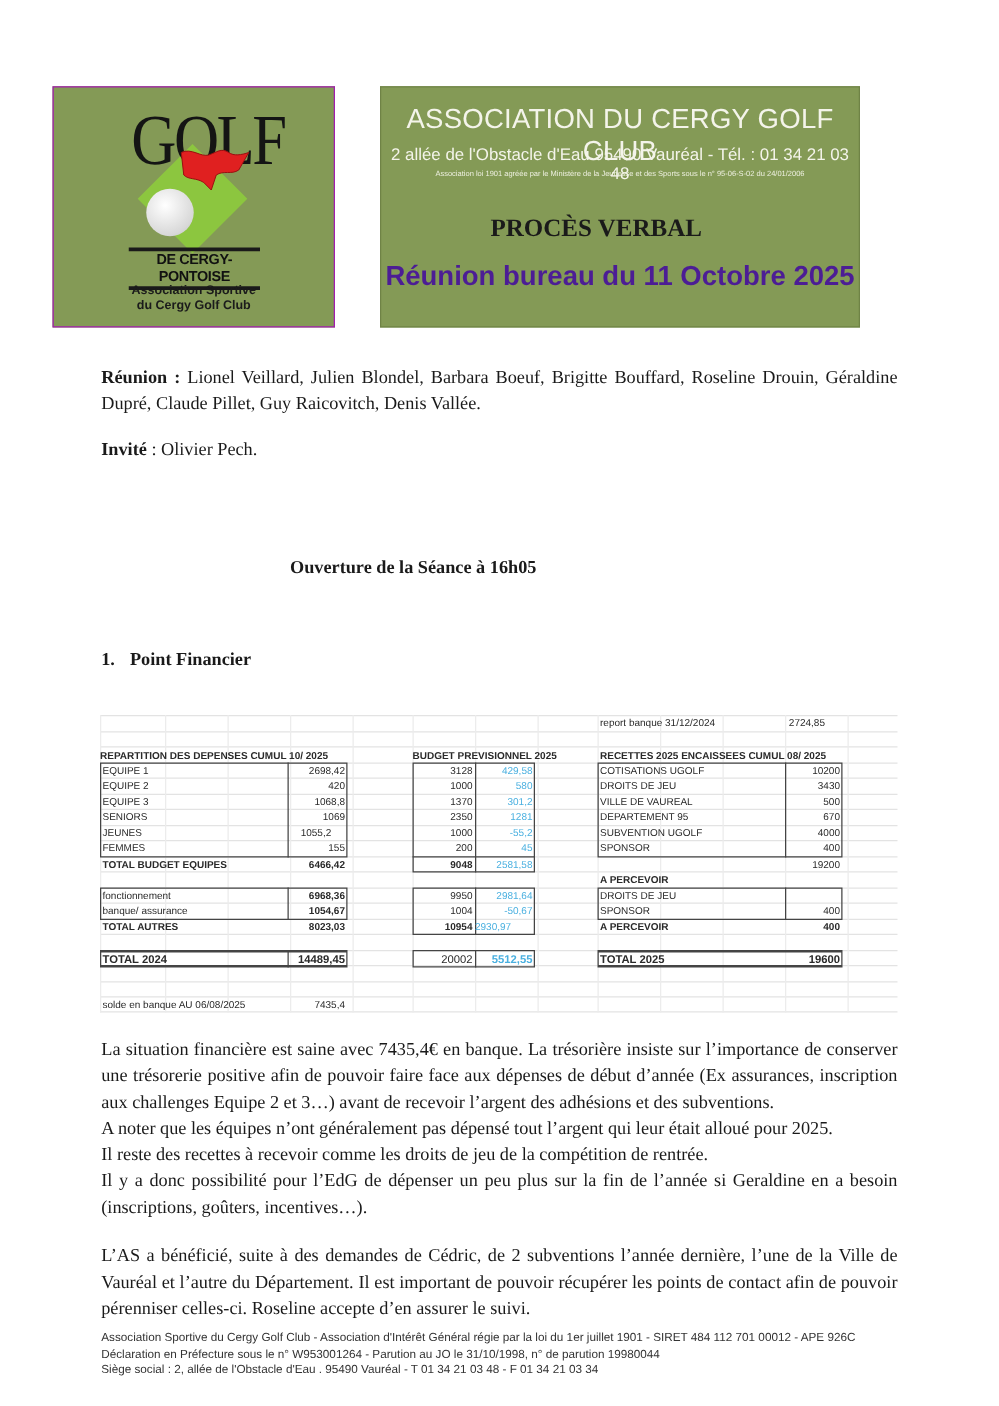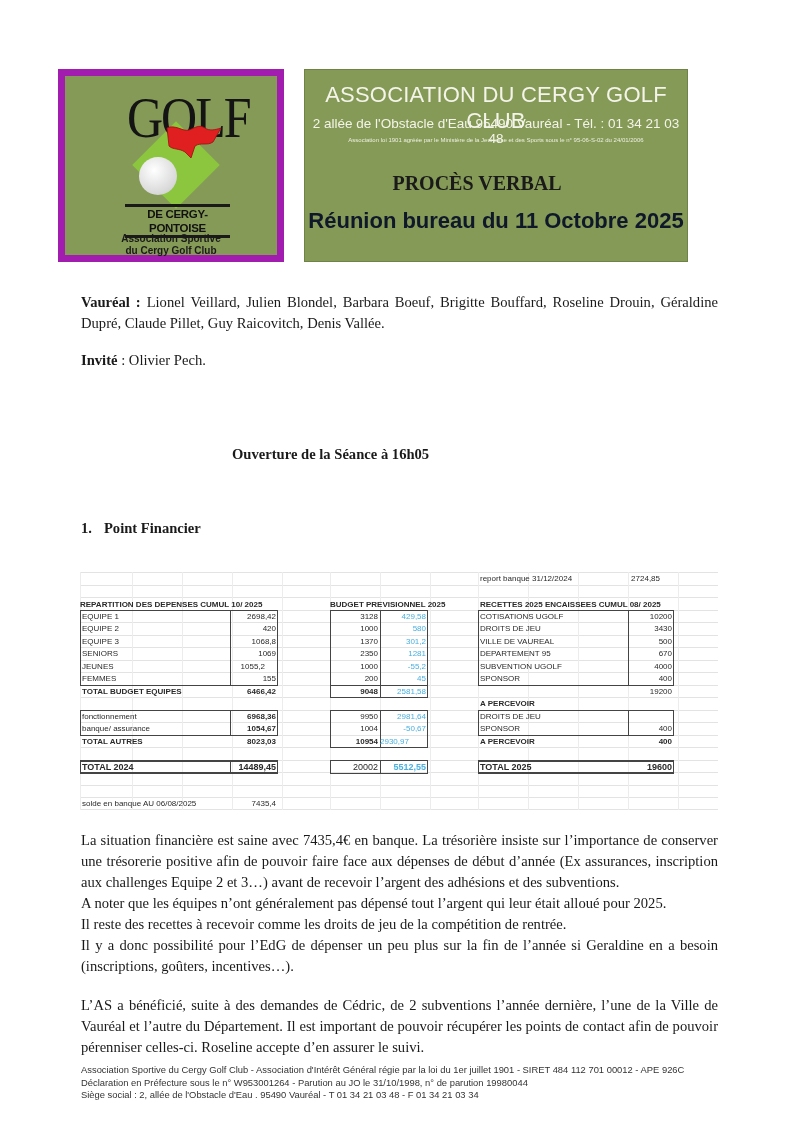--- a/index.html
+++ b/index.html
@@ -1,33 +1,33 @@
 <!DOCTYPE html>
 <html><head>
 <meta charset="utf-8">
 <style>
   * { box-sizing: border-box; margin: 0; padding: 0; }
   html, body { width: 799px; height: 1125px; background: #ffffff; overflow: hidden; }
   body { position: relative; font-family: "Liberation Serif", serif; color: #1a1a1a; }
 
-  .logo-box { position: absolute; left: 58px; top: 69px; width: 226px; height: 193px; background: #849a56; border: 7px solid #a21caf; }
+  .logo-box { position: absolute; left: 42px; top: 69px; width: 226px; height: 193px; background: #849a56; border: 1px solid #a21caf; }
   .logo-golf { position: absolute; left: 62px; top: 8px; font-family: "Liberation Serif", serif; font-size: 50px; letter-spacing: -2px; color: #141414; transform: scaleY(1.15); transform-origin: top left; }
   .logo-diamond { position: absolute; left: 80px; top: 58px; width: 62px; height: 62px; background: #8cc63f; transform: rotate(45deg); }
   .logo-ball { position: absolute; left: 74px; top: 81px; width: 38px; height: 38px; border-radius: 50%; background: radial-gradient(circle at 40% 35%, #ffffff, #d8d8d8 70%, #bdbdbd); }
   .logo-flag { position: absolute; left: 100px; top: 46px; width: 0; height: 0; }
   .logo-flag svg { position: absolute; left: 0; top: 0; }
   .logo-sub { position: absolute; left: 60px; top: 128px; width: 105px; border-top: 3px solid #1a1a1a; border-bottom: 3px solid #1a1a1a; font-family: "Liberation Sans", sans-serif; font-size: 11.5px; font-weight: bold; text-align: center; color: #111; letter-spacing: -0.3px; line-height: 14px; }
   .logo-tag { position: absolute; left: 0; width: 100%; top: 157px; text-align: center; font-family: "Liberation Sans", sans-serif; font-size: 10px; font-weight: bold; line-height: 12px; color: #1b1b1b; }
 
   .banner { position: absolute; left: 304px; top: 69px; width: 384px; height: 193px; background: #849a56; border: 1px solid #6f8346; }
   .banner-title { position: absolute; left: 0; width: 100%; top: 12px; text-align: center; font-family: "Liberation Sans", sans-serif; font-size: 22px; color: #f4f4ea; letter-spacing: 0.2px; }
   .banner-addr { position: absolute; left: 0; width: 100%; top: 46px; text-align: center; font-family: "Liberation Sans", sans-serif; font-size: 13.5px; color: #f4f4ea; }
   .banner-legal { position: absolute; left: 0; width: 100%; top: 67px; text-align: center; font-family: "Liberation Sans", sans-serif; font-size: 6px; color: #eef0e0; }
   .banner-pv { position: absolute; left: 0; width: 100%; top: 102px; text-align: center; font-family: "Liberation Serif", serif; font-weight: bold; font-size: 20px; color: #1a1a1a; padding-right: 70px; padding-left: 32px; }
-  .banner-date { position: absolute; left: 0; width: 100%; top: 138px; text-align: center; font-family: "Liberation Sans", sans-serif; font-weight: bold; font-size: 22px; color: #0f172a; }
+  .banner-date { position: absolute; left: 0; width: 100%; top: 138px; text-align: center; font-family: "Liberation Sans", sans-serif; font-weight: bold; font-size: 22px; color: #4c1d95; }
 
   .para { position: absolute; left: 81px; width: 637px; font-size: 14.6px; line-height: 21px; text-align: justify; }
   .para b { font-weight: bold; }
   .center-title { position: absolute; left: 232px; top: 446px; font-size: 14.6px; font-weight: bold; }
   .section-title { position: absolute; left: 81px; top: 520px; font-size: 14.6px; font-weight: bold; }
 
   
   .sheet { position: absolute; left: 80px; top: 572px; width: 638px; height: 238px; font-family: "Liberation Sans", sans-serif; font-size: 8px; color: #2a2a2a; }
   .grid-h { position: absolute; left: 0; width: 638px; height: 1px; background: #e3e3e3; }
   .grid-v { position: absolute; top: 0; height: 238px; width: 1px; background: #ececec; }
@@ -62,21 +62,21 @@
 
 <div class="banner">
   <div class="banner-title">ASSOCIATION DU CERGY GOLF CLUB</div>
   <div class="banner-addr">2 allée de l'Obstacle d'Eau 95490 Vauréal - Tél. : 01 34 21 03 48</div>
   <div class="banner-legal">Association loi 1901 agréée par le Ministère de la Jeunesse et des Sports sous le n° 95-06-S-02 du 24/01/2006</div>
   <div class="banner-pv">PROCÈS VERBAL</div>
   <div class="banner-date">Réunion bureau du 11 Octobre 2025</div>
 </div>
 
 <div class="para" style="top:292px;">
-  <b>Vauréal :</b><span> Lionel Veillard, Julien Blondel, Barbara Boeuf, Brigitte Bouffard, Roseline Drouin, Géraldine Dupré, Claude Pillet, Guy Raicovitch, Denis Vallée.</span>
+  <b>Réunion :</b><span> Lionel Veillard, Julien Blondel, Barbara Boeuf, Brigitte Bouffard, Roseline Drouin, Géraldine Dupré, Claude Pillet, Guy Raicovitch, Denis Vallée.</span>
 </div>
 <div class="para" style="top:350px;">
   <b>Invité</b><span> : Olivier Pech.</span>
 </div>
 
 <div class="center-title">Ouverture de la Séance à 16h05</div>
 <div class="section-title">
   <span>1.</span><span style="display:inline-block;width:12px;"></span><span>Point Financier</span>
 </div>
 

